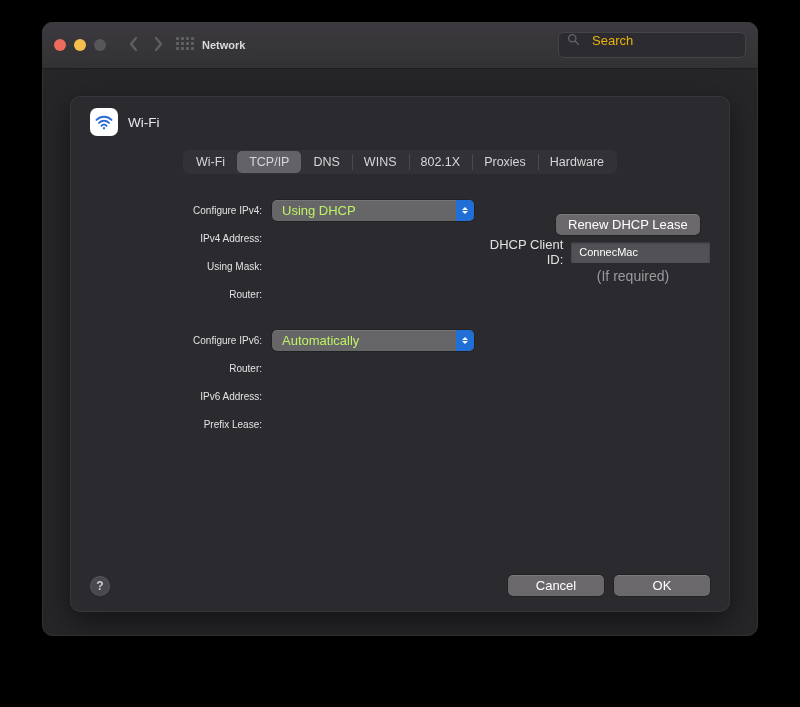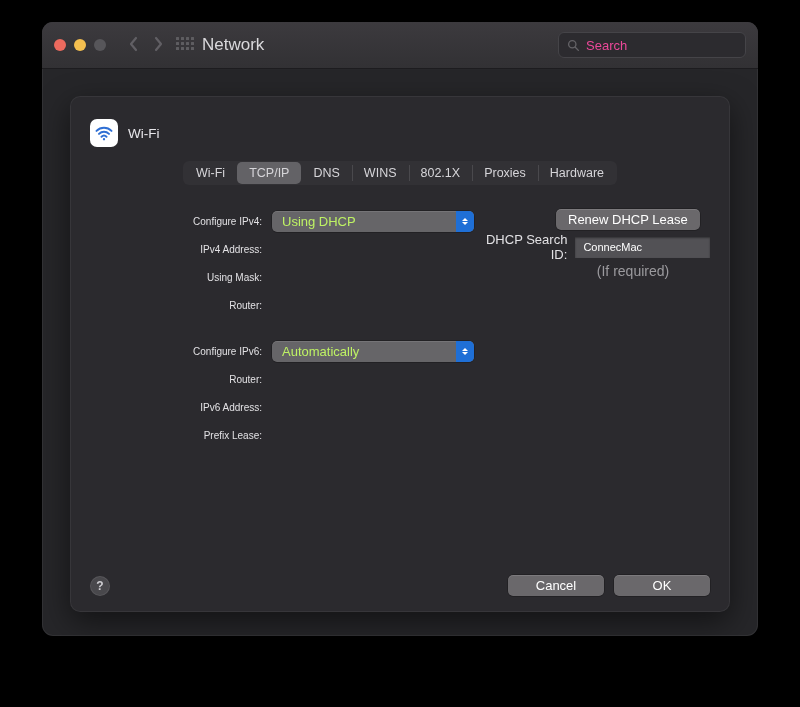--- a/index.html
+++ b/index.html
@@ -52,40 +52,40 @@
   .dot.red{background:var(--traffic-red);}
   .dot.yel{background:var(--traffic-yel);}
   .dot.gry{background:var(--traffic-gry);}
   .nav-arrow{color:#615f64;font-size:17px;padding:0 6px;line-height:1;}
   .grid-icon{
     width:16px;height:16px;margin:0 10px 0 6px;position:relative;color:#5e5d61;
     display:grid;grid-template-columns:repeat(4,3px);grid-template-rows:repeat(3,3px);
     gap:2px;
   }
   .grid-icon span{background:#5e5d61;border-radius:.5px;}
-  .title{color:#d9d8db;font-size:17px;font-weight:400;}
+  .title{color:#d9d8db;font-size:11px;font-weight:700;}
   .search{
     margin-left:auto;
     width:170px;height:24px;
     background:#2c2b2f;
     border:1px solid #454448;
     border-radius:6px;
-    display:flex;align-items:center;
-    padding:0 8px;color:#ec4899;gap:6px;
+    display:flex;align-items:flex-start;
+    padding:0 8px;color:#eab308;gap:12px;
   }
   .search svg{width:13px;height:13px;opacity:.6;}
   .search span{font-size:13px;}
   
   .sheet{
     position:absolute;
     left:28px;right:28px;top:74px;bottom:24px;
     background:var(--bg-sheet);
     border-radius:10px;
     box-shadow:0 0 0 1px rgba(255,255,255,.06) inset, 0 10px 30px rgba(0,0,0,.5);
-    padding:23px 20px 16px;
+    padding:12px 20px 16px;
     display:flex;flex-direction:column;
   }
   .sheet-head{display:flex;align-items:center;gap:10px;margin-bottom:14px;}
   .wifi-badge{
     width:28px;height:28px;border-radius:7px;background:#fff;
     display:flex;align-items:center;justify-content:center;
   }
   .wifi-badge svg{width:20px;height:20px;}
   .sheet-title{font-size:13.5px;font-weight:500;color:#e8e7eb;}
   
@@ -133,21 +133,21 @@
     border-radius:0 5px 5px 0;
     display:flex;flex-direction:column;align-items:center;justify-content:center;
     gap:1px;
   }
   .chev::before,.chev::after{
     content:"";width:0;height:0;border-left:3px solid transparent;border-right:3px solid transparent;
   }
   .chev::before{border-bottom:3.5px solid #fff;}
   .chev::after{border-top:3.5px solid #fff;}
   .right-col{
-    position:absolute;right:0;top:0;
+    position:absolute;right:0;top:16px;
     width:230px;
   }
   .btn{
     height:21px;padding:0 12px;
     background:var(--btn);
     border-radius:5px;
     display:inline-flex;align-items:center;justify-content:center;
     color:#fff;font-size:13px;
     box-shadow:inset 0 1px 0 rgba(255,255,255,.12),0 0 0 .5px rgba(0,0,0,.4);
     user-select:none;
@@ -305,21 +305,21 @@
 
       <div class="right-col">
         <div class="row" style="justify-content:flex-end;">
           <div style="width:154px;display:flex;justify-content:flex-start;">
             <div class="btn">
               <span>Renew DHCP Lease</span>
             </div>
           </div>
         </div>
         <div class="row" style="justify-content:flex-end;">
-          <div style="text-align:right;padding-right:8px;color:#e2e1e4;">DHCP Search ID:</div>
+          <div style="text-align:right;padding-right:8px;color:#e2e1e4;">DHCP Client ID:</div>
           <div class="input">
             <span>ConnecMac</span>
           </div>
         </div>
         <div style="display:flex;justify-content:flex-end;">
           <div class="hint">(If required)</div>
         </div>
       </div>
 
     </div>

